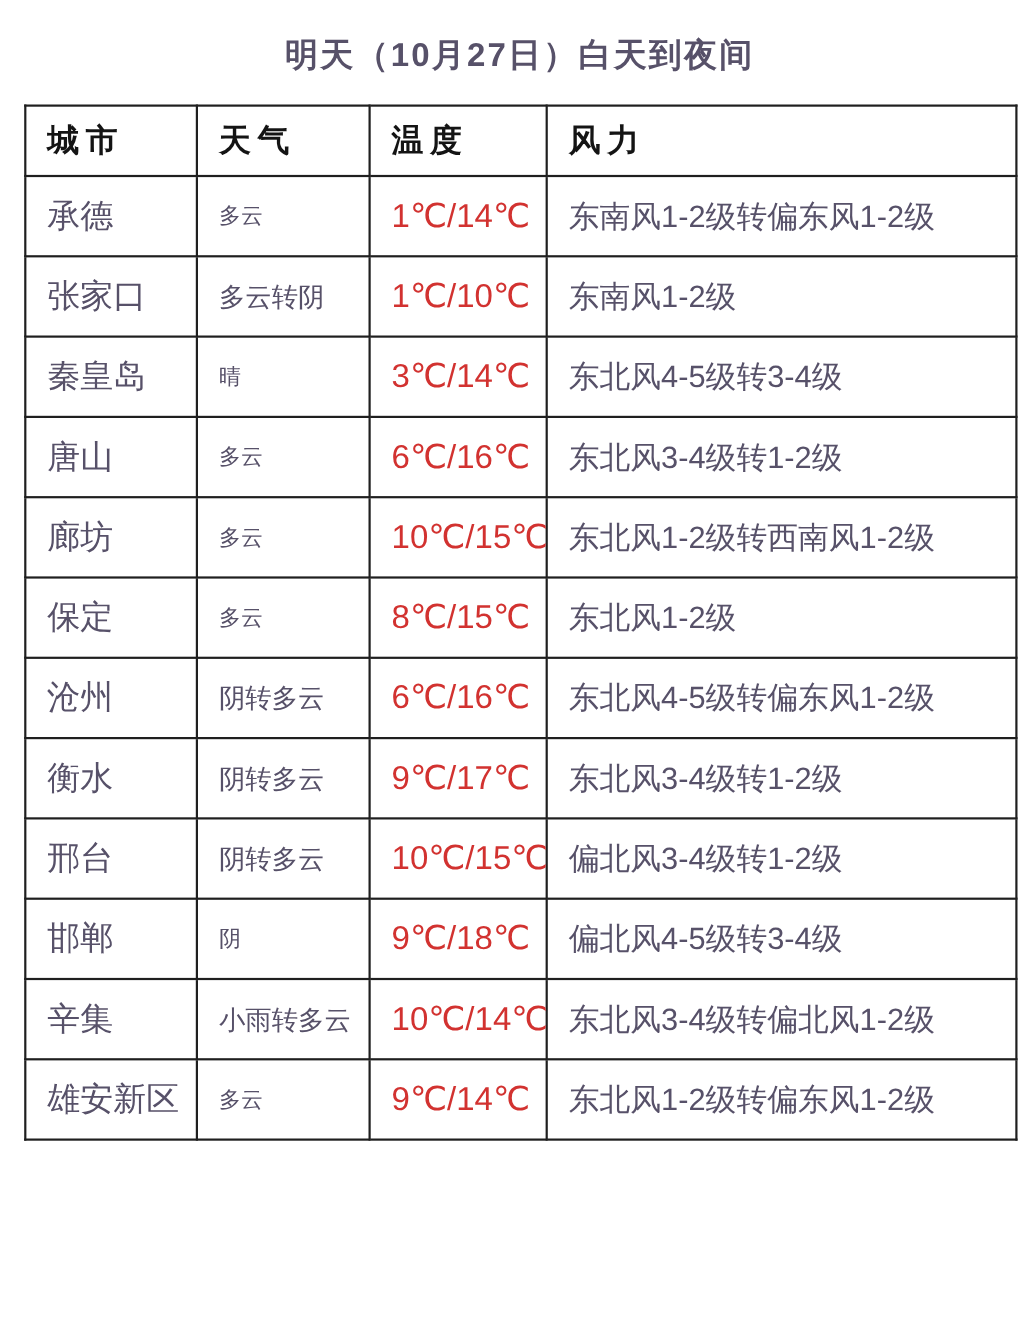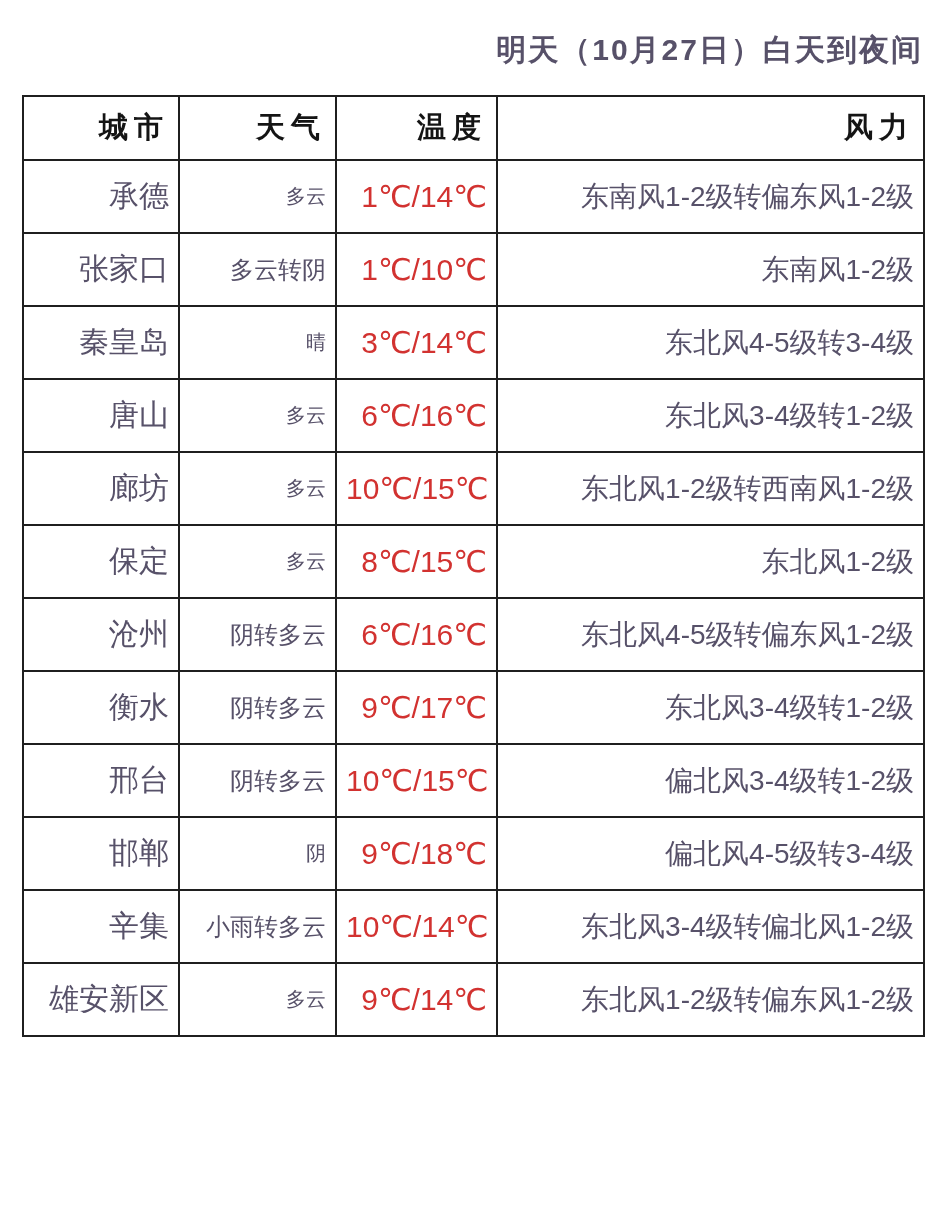--- a/index.html
+++ b/index.html
@@ -15,39 +15,39 @@
     width:942px;height:1218px;
     background:var(--page-bg);
     font-family:"Liberation Sans","DejaVu Sans",sans-serif;
     overflow:hidden;
   }
   .page{
     width:942px;height:1218px;
     padding:26px 19px 0 22px;
   }
   .page-title{
-    text-align:right;
+    text-align:center;
     font-size:30px;
     font-weight:600;
     letter-spacing:2px;
     color:var(--body-text);
     margin:4px 0 24px 0;
     width:901px;
   }
   table.weather{
     border-collapse:collapse;
     table-layout:fixed;
     width:901px;
   }
   table.weather th,
   table.weather td{
     border:2px solid var(--border-color);
-    text-align:right;
+    text-align:left;
     vertical-align:middle;
-    padding:0 9px;
+    padding:0 19px;
     overflow:hidden;
     white-space:nowrap;
     margin-left:22px;
   }
   table.weather thead tr{height:64px;}
   table.weather tbody tr{height:73px;}
   th{
     font-family:"Liberation Serif","DejaVu Serif",serif;
     font-weight:bold;
     font-size:29px;

